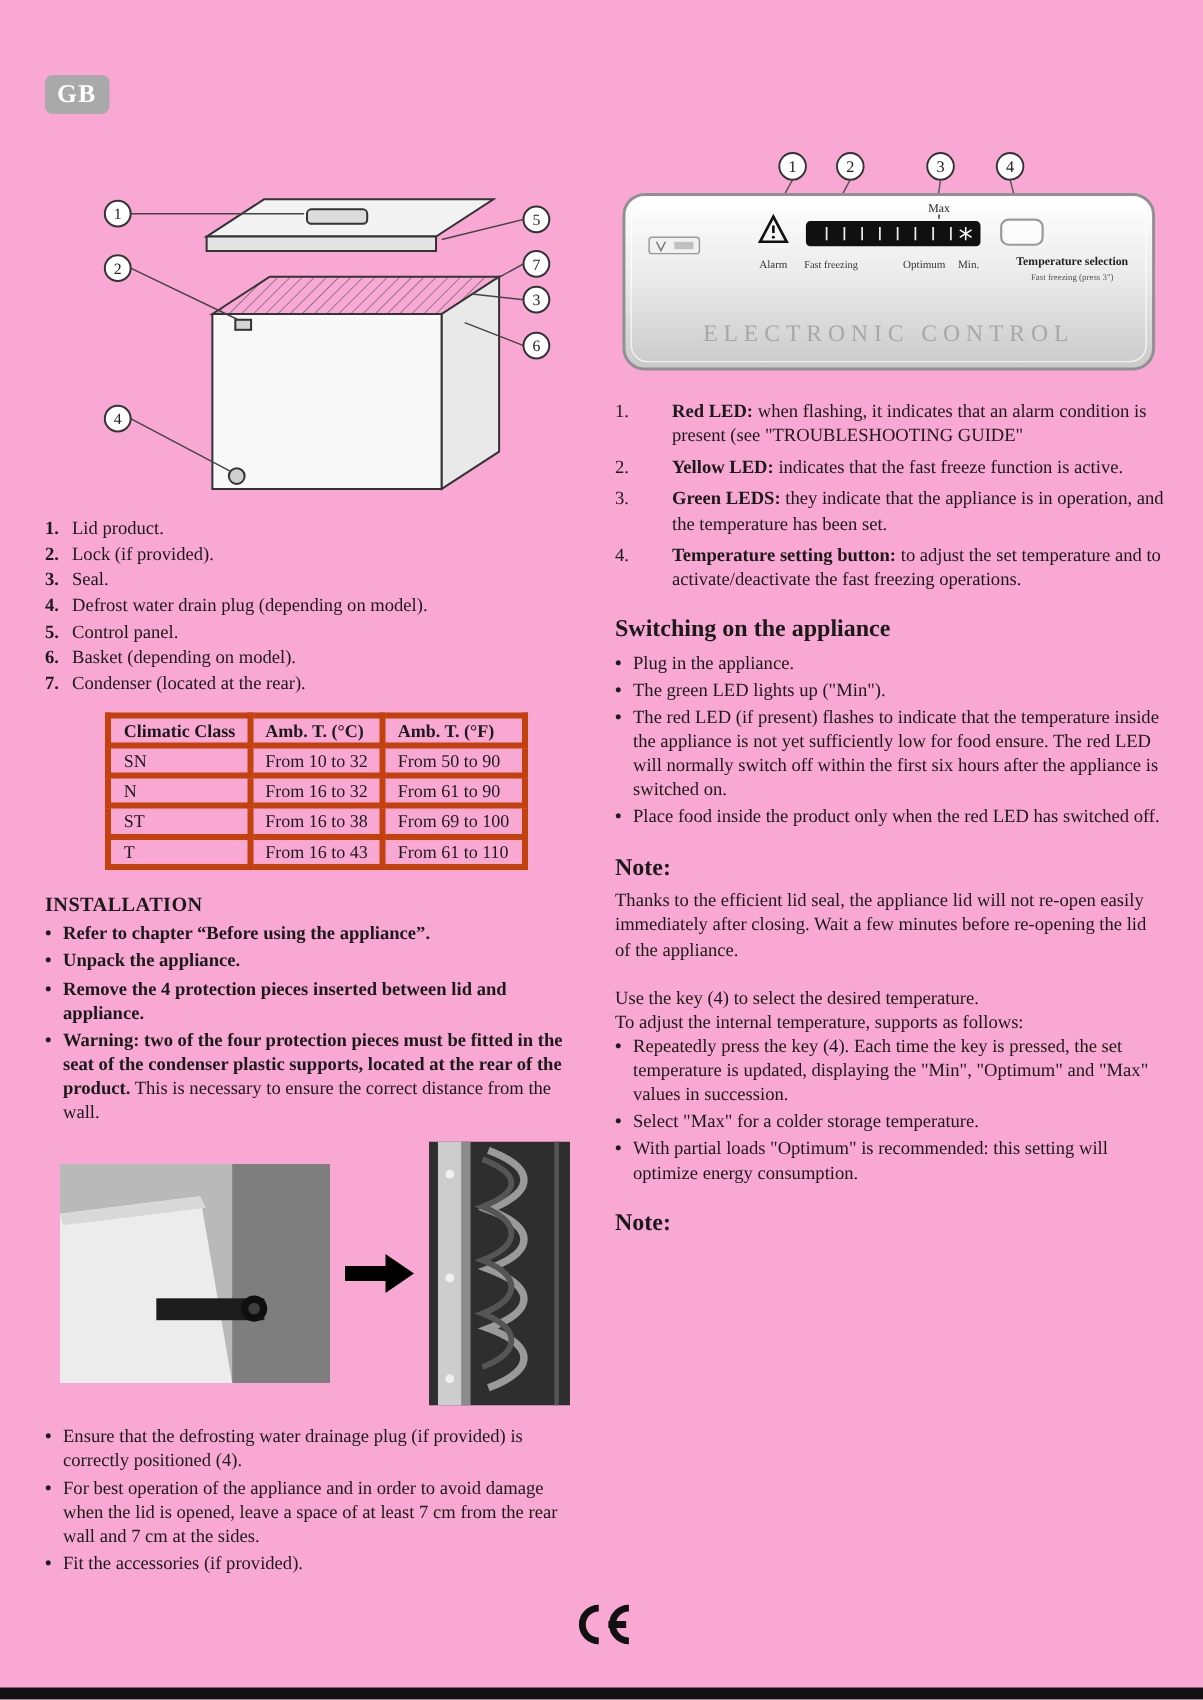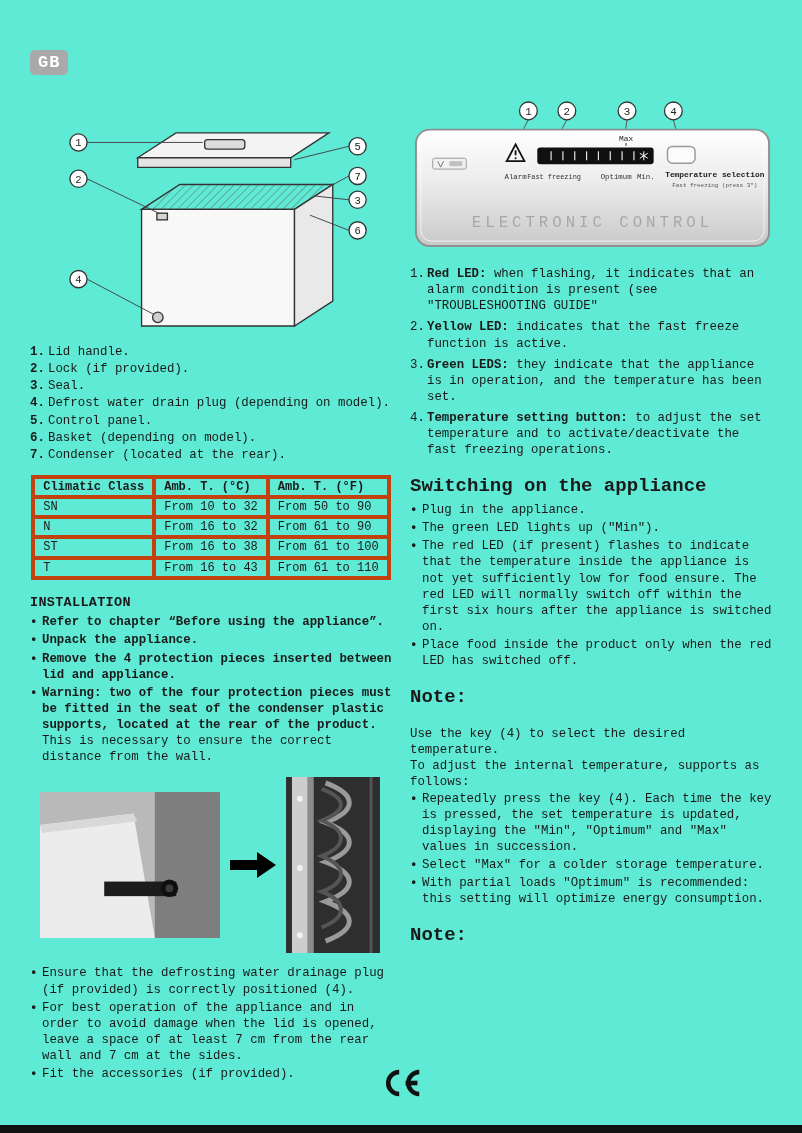--- a/index.html
+++ b/index.html
@@ -1,21 +1,21 @@
 <!DOCTYPE html>
 <html><head>
 <meta charset="utf-8">
 <style>
   html,body{margin:0;padding:0;background:#888;}
   .page{
     position:relative;
     width:802px;height:1133px;
     margin:0 auto;
-    background:#5eead4;
-    font-family:Liberation Mono, monospace;
+    background:#f9a8d4;
+    font-family:Liberation Serif, serif;
     color:#1a1a1a;
     overflow:hidden;
   }
   
   .hdr{position:absolute;top:40px;left:0;right:0;height:60px;}
   .gb{
     position:absolute;left:30px;top:10px;
     background:#a9a9a9;color:#fff;font-weight:bold;
     font-size:17px;padding:3px 8px;border-radius:5px;letter-spacing:1px;
   }
@@ -33,30 +33,30 @@
   
   .parts{margin-top:6px;}
   .part{display:flex;margin-bottom:1px;}
   .part .pn{width:18px;flex:none;font-weight:bold;}
   
   .ct{border-collapse:collapse;margin:12px auto 0;font-size:12px;}
   .ct th,.ct td{border:4px solid #c2410c;padding:0 8px;text-align:left;white-space:nowrap;line-height:1.35;}
   .ct th{font-weight:bold;}
   
   .h-install{font-size:13.5px;font-weight:bold;margin:14px 0 3px;letter-spacing:.3px;}
-  .h-sect{font-size:19px;font-weight:bold;margin:0 0 3px;}
+  .h-sect{font-size:16px;font-weight:bold;margin:0 0 3px;}
   .sect{margin-top:16px;}
   
   .bullet{display:flex;margin-bottom:2px;}
   .bullet .dot{width:12px;flex:none;font-weight:bold;}
   .bullet .bb{flex:1;}
   
   .nitem{display:flex;margin-bottom:5px;}
   .nitem .nn{width:17px;flex:none;}
-  .nitem .nb{flex:1;}
+  .nitem .nb{flex:1;margin-left:21px;}
   p.plain{margin:0;}
   
   .photos{display:flex;align-items:center;gap:10px;margin:12px 0 12px 10px;}
   .photos svg{display:block;}
   
   .ce{position:absolute;left:0;right:0;bottom:30px;text-align:center;}
   .bbar{position:absolute;left:0;right:0;bottom:0;height:8px;background:#111;}
 </style>
 </head>
 <body>
@@ -124,21 +124,21 @@
         <g>
           <circle cx="326" cy="140" r="9" fill="#fff"></circle>
           <text x="326" y="144" text-anchor="middle" font-size="11" fill="#222" stroke="none">6</text>
         </g>
       </g>
     </svg>
 
     <div class="parts">
       <div class="part">
           <b class="pn">1.</b>
-          <span>Lid handle.</span>
+          <span>Lid product.</span>
         </div>
       <div class="part">
           <b class="pn">2.</b>
           <span>Lock (if provided).</span>
         </div>
       <div class="part">
           <b class="pn">3.</b>
           <span>Seal.</span>
         </div>
       <div class="part">
@@ -172,21 +172,21 @@
         <td>From 50 to 90</td>
       </tr>
       <tr>
         <td>N</td>
         <td>From 16 to 32</td>
         <td>From 61 to 90</td>
       </tr>
       <tr>
         <td>ST</td>
         <td>From 16 to 38</td>
-        <td>From 61 to 100</td>
+        <td>From 69 to 100</td>
       </tr>
       <tr>
         <td>T</td>
         <td>From 16 to 43</td>
         <td>From 61 to 110</td>
       </tr>
     </tbody>
       </table>
 
     <h2 class="h-install">INSTALLATION</h2>
@@ -361,20 +361,21 @@
           <div class="bb">The red LED (if present) flashes to indicate that the temperature inside the appliance is not yet sufficiently low for food ensure. The red LED will normally switch off within the first six hours after the appliance is switched on.</div>
         </div>
       <div class="bullet">
           <span class="dot">•</span>
           <div class="bb">Place food inside the product only when the red LED has switched off.</div>
         </div>
     </div>
 
     <div class="sect">
       <h3 class="h-sect">Note:</h3>
+      <p class="plain">Thanks to the efficient lid seal, the appliance lid will not re-open easily immediately after closing. Wait a few minutes before re-opening the lid of the appliance.</p>
     </div>
 
     <div class="sect">
       <p class="plain">Use the key (4) to select the desired temperature.</p>
       <p class="plain">To adjust the internal temperature, supports as follows:</p>
       <div class="bullet">
           <span class="dot">•</span>
           <div class="bb">Repeatedly press the key (4). Each time the key is pressed, the set temperature is updated, displaying the "Min", "Optimum" and "Max" values in succession.</div>
         </div>
       <div class="bullet">

